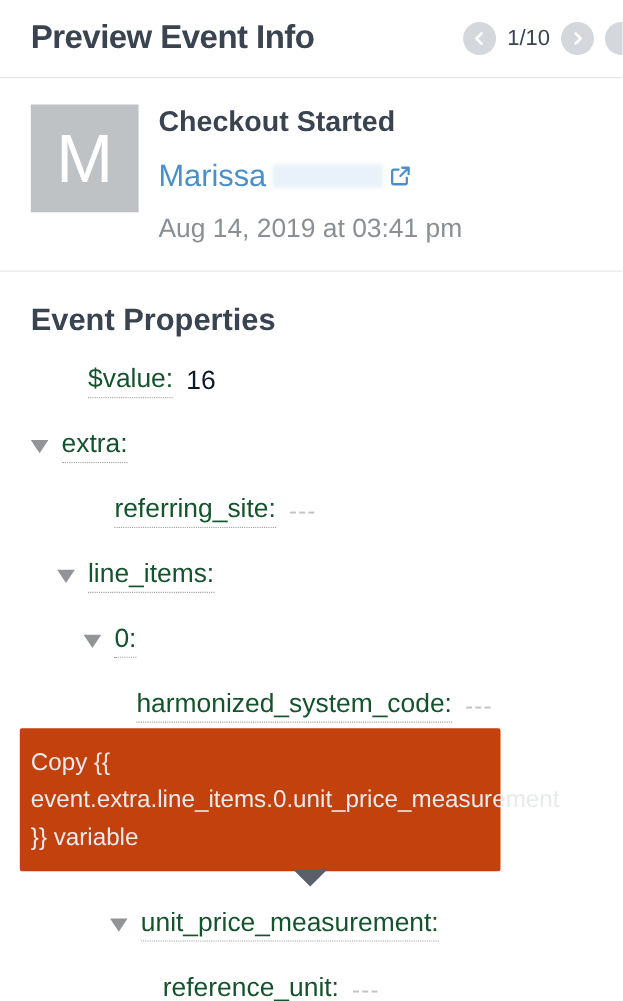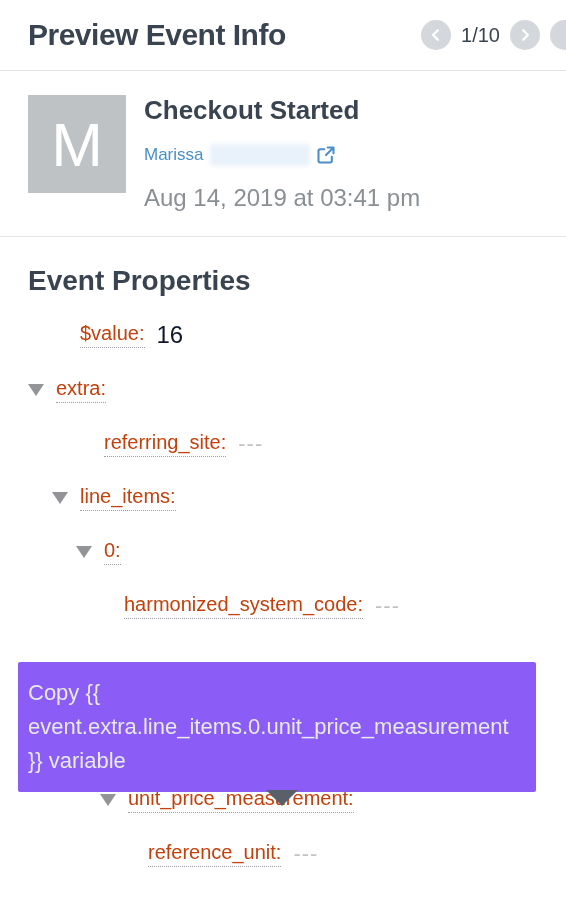--- a/index.html
+++ b/index.html
@@ -71,21 +71,21 @@
   }
   .event-name {
     font-size: 26px;
     font-weight: 700;
     color: #3a4450;
   }
   .user-line {
     display: flex;
     align-items: center;
     gap: 6px;
-    font-size: 17px;
+    font-size: 28px;
   }
   .user-name {
     color: #4a8fc9;
   }
   .user-blur {
     width: 100px;
     height: 22px;
     background: #e9f2fa;
     border-radius: 2px;
     filter: blur(2px);
@@ -117,22 +117,22 @@
     border-right: 8px solid transparent;
     border-top: 12px solid #929498;
     cursor: pointer;
     flex-shrink: 0;
   }
   .expander-spacer {
     width: 16px;
     flex-shrink: 0;
   }
   .prop-key {
-    font-size: 20px;
-    color: #c2410c;
+    font-size: 24px;
+    color: #14532d;
     border-bottom: 1px dotted #9aa0a6;
     padding-bottom: 2px;
   }
   .prop-val {
     font-size: 24px;
     color: #0f172a;
   }
   .prop-val-empty {
     font-size: 22px;
     color: #c0c3c6;
@@ -141,22 +141,22 @@
   .indent-1 { padding-left: 24px; }
   .indent-2 { padding-left: 48px; }
   .indent-3 { padding-left: 72px; }
   .indent-4 { padding-left: 96px; }
   .indent-5 { padding-left: 120px; }
 
   .tooltip {
     position: absolute;
     left: 18px;
     top: 662px;
-    width: 518px;
-    background: #8b5cf6;
+    width: 437px;
+    background: #c2410c;
     color: #e8eaec;
     font-size: 22px;
     line-height: 1.55;
     padding: 14px 12px 14px 10px;
     border-radius: 2px;
   }
   .tooltip-arrow {
     position: absolute;
     left: 248px;
     bottom: -14px;

